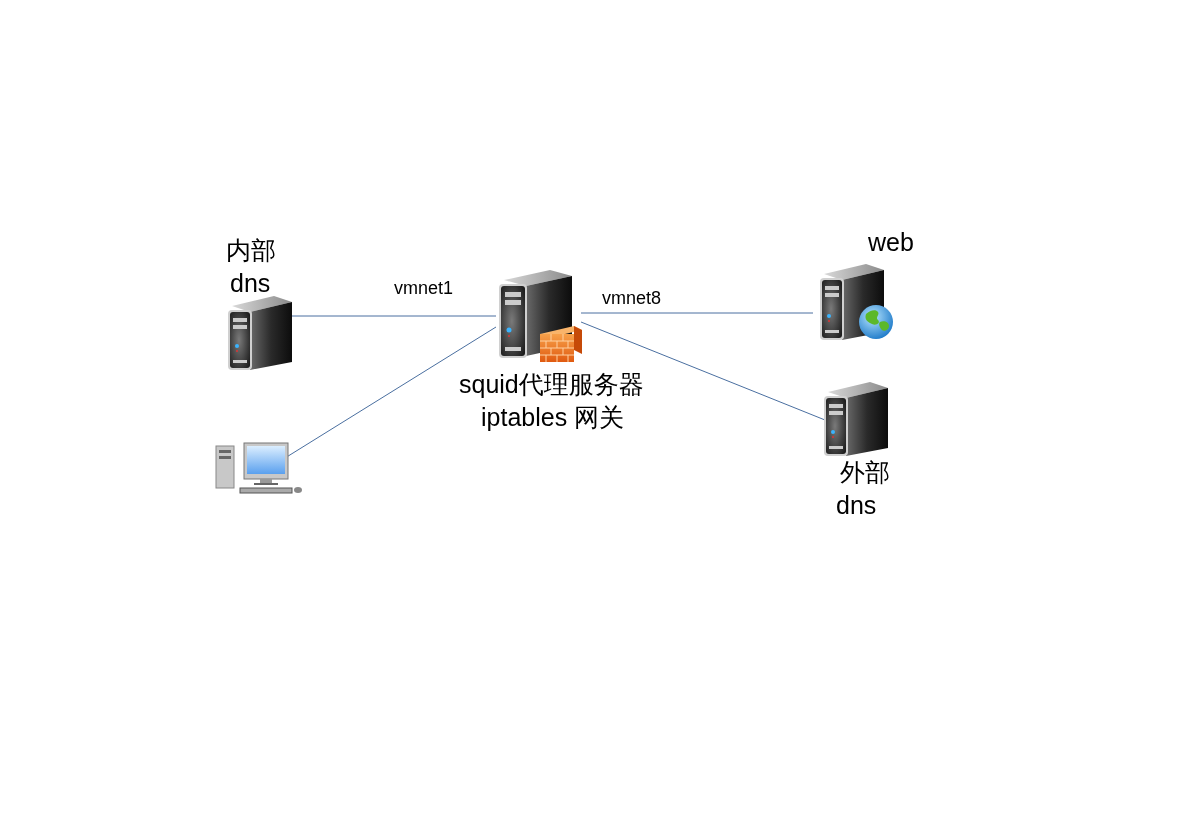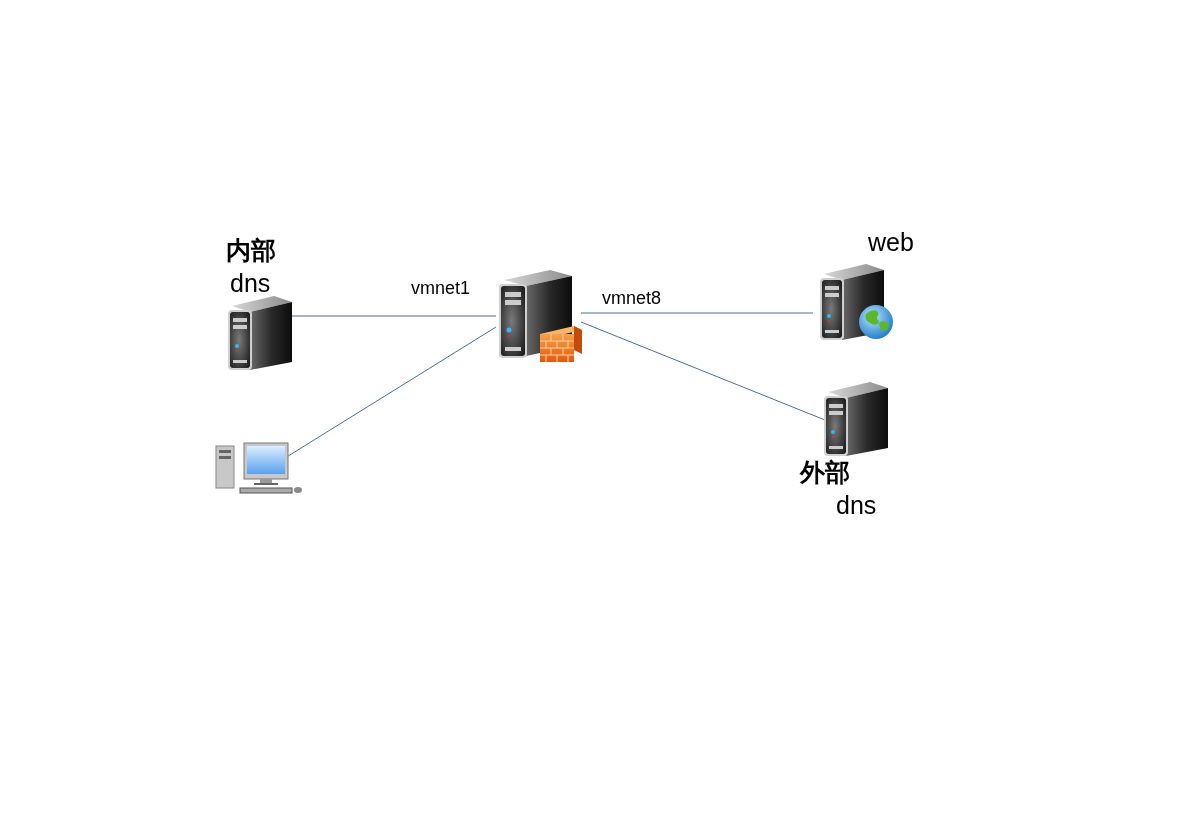--- a/index.html
+++ b/index.html
@@ -1,20 +1,20 @@
 <!DOCTYPE html>
 <html><head>
 <meta charset="utf-8">
 <style>
   html,body{margin:0;padding:0;background:#ffffff;}
   #canvas{position:relative;width:1188px;height:840px;overflow:hidden;background:#fff;font-family:"Liberation Sans","DejaVu Sans",sans-serif;}
   #links{position:absolute;left:0;top:0;}
   .lbl{position:absolute;color:#000;white-space:nowrap;text-align:center;}
   .big{font-size:25px;line-height:33px;}
-  .cjk{font-family:"DejaVu Sans",sans-serif;font-weight:700;}
+  .cjk{font-family:"DejaVu Sans",sans-serif;font-weight:400;}
   .small{font-size:18px;}
   .node{position:absolute;}
 </style>
 </head>
 <body>
 
 <div id="canvas">
   <svg id="links" width="1188" height="840">
     <line x1="292" y1="316" x2="496" y2="316" stroke="#4a6fa0" stroke-width="1"></line>
     <line x1="285" y1="458" x2="496" y2="327" stroke="#4a6fa0" stroke-width="1"></line>
@@ -76,52 +76,54 @@
     <circle cx="13" cy="62" r="2.5" fill="#3ab4ff"></circle>
       <circle cx="13" cy="68" r="1" fill="#d33"></circle>
     <rect x="9" y="79" width="16" height="4" fill="#ccc"></rect>
     <g>
       <polygon points="44,66 78,58 86,62 52,70" fill="#f9b46a"></polygon>
       <polygon points="78,58 86,62 86,86 78,82" fill="#c64a08"></polygon>
       <rect x="44" y="66" width="34" height="28" fill="url(#gbrick)"></rect>
       <path d="M44 73H78M44 80H78M44 87H78M55 66V73M67 66V73M50 73V80M61 73V80M72 73V80M55 80V87M67 80V87M50 87V94M61 87V94M72 87V94" stroke="#ffd0a0" stroke-width="1" fill="none"></path>
     </g>
   </svg>
+  <div class="lbl big" style="left:459px;top:368px">squid代理服务器</div>
+  <div class="lbl big" style="left:481px;top:401px">iptables 网关</div>
 
   <svg class="node" style="left:816px;top:262px" width="80" height="80">
     <polygon points="8,12 50,2 68,8 26,18" fill="url(#gtop)"></polygon>
     <polygon points="26,18 68,8 68,70 26,78" fill="url(#gside)"></polygon>
     <rect x="4" y="16" width="24" height="62" rx="4" fill="#d0d0d0"></rect>
     <rect x="6" y="18" width="20" height="58" rx="3" fill="url(#gfront)"></rect>
     <rect x="9" y="24" width="14" height="4" fill="#ccc"></rect>
       <rect x="9" y="31" width="14" height="4" fill="#ccc"></rect>
     <circle cx="13" cy="54" r="2" fill="#3ab4ff"></circle>
       <circle cx="13" cy="59" r="1" fill="#d33"></circle>
     <rect x="9" y="68" width="14" height="3" fill="#ccc"></rect>
     <g>
       <circle cx="60" cy="60" r="17" fill="url(#gglobe)"></circle>
       <path d="M50 52c4-4 10-5 12-2s-3 5 0 8-2 6-6 4-8-4-6-10z M64 60c4-2 9 0 9 4s-5 6-7 4-4-6-2-8z" fill="#5cb82a"></path>
     </g>
   </svg>
   <div class="lbl big" style="left:868px;top:226px">web</div>
   <div class="lbl small" style="left:602px;top:288px">vmnet8</div>
-  <div class="lbl small" style="left:411px;top:278px">vmnet1</div>
+  <div class="lbl small" style="left:394px;top:278px">vmnet1</div>
 
   <svg class="node" style="left:820px;top:380px" width="72" height="80">
     <polygon points="8,12 50,2 68,8 26,18" fill="url(#gtop)"></polygon>
     <polygon points="26,18 68,8 68,68 26,76" fill="url(#gside)"></polygon>
     <rect x="4" y="16" width="24" height="60" rx="4" fill="#d0d0d0"></rect>
     <rect x="6" y="18" width="20" height="56" rx="3" fill="url(#gfront)"></rect>
     <rect x="9" y="24" width="14" height="4" fill="#ccc"></rect>
       <rect x="9" y="31" width="14" height="4" fill="#ccc"></rect>
     <circle cx="13" cy="52" r="2" fill="#3ab4ff"></circle>
       <circle cx="13" cy="57" r="1" fill="#d33"></circle>
     <rect x="9" y="66" width="14" height="3" fill="#ccc"></rect>
   </svg>
-  <div class="lbl big cjk" style="left:800px;top:456px">外部</div>
+  <div class="lbl big cjk" style="left:840px;top:456px">外部</div>
   <div class="lbl big" style="left:836px;top:489px">dns</div>
 
   <svg class="node" style="left:214px;top:440px" width="92" height="56">
     <rect x="2" y="6" width="18" height="42" fill="#c8c8c8" stroke="#888"></rect>
     <rect x="5" y="10" width="12" height="3" fill="#666"></rect>
       <rect x="5" y="16" width="12" height="3" fill="#666"></rect>
     <rect x="30" y="3" width="44" height="36" fill="#c8c8c8" stroke="#777"></rect>
     <rect x="33" y="6" width="38" height="28" fill="url(#gscreen)"></rect>
     <rect x="46" y="39" width="12" height="4" fill="#999"></rect>
       <rect x="40" y="43" width="24" height="2" fill="#666"></rect>

